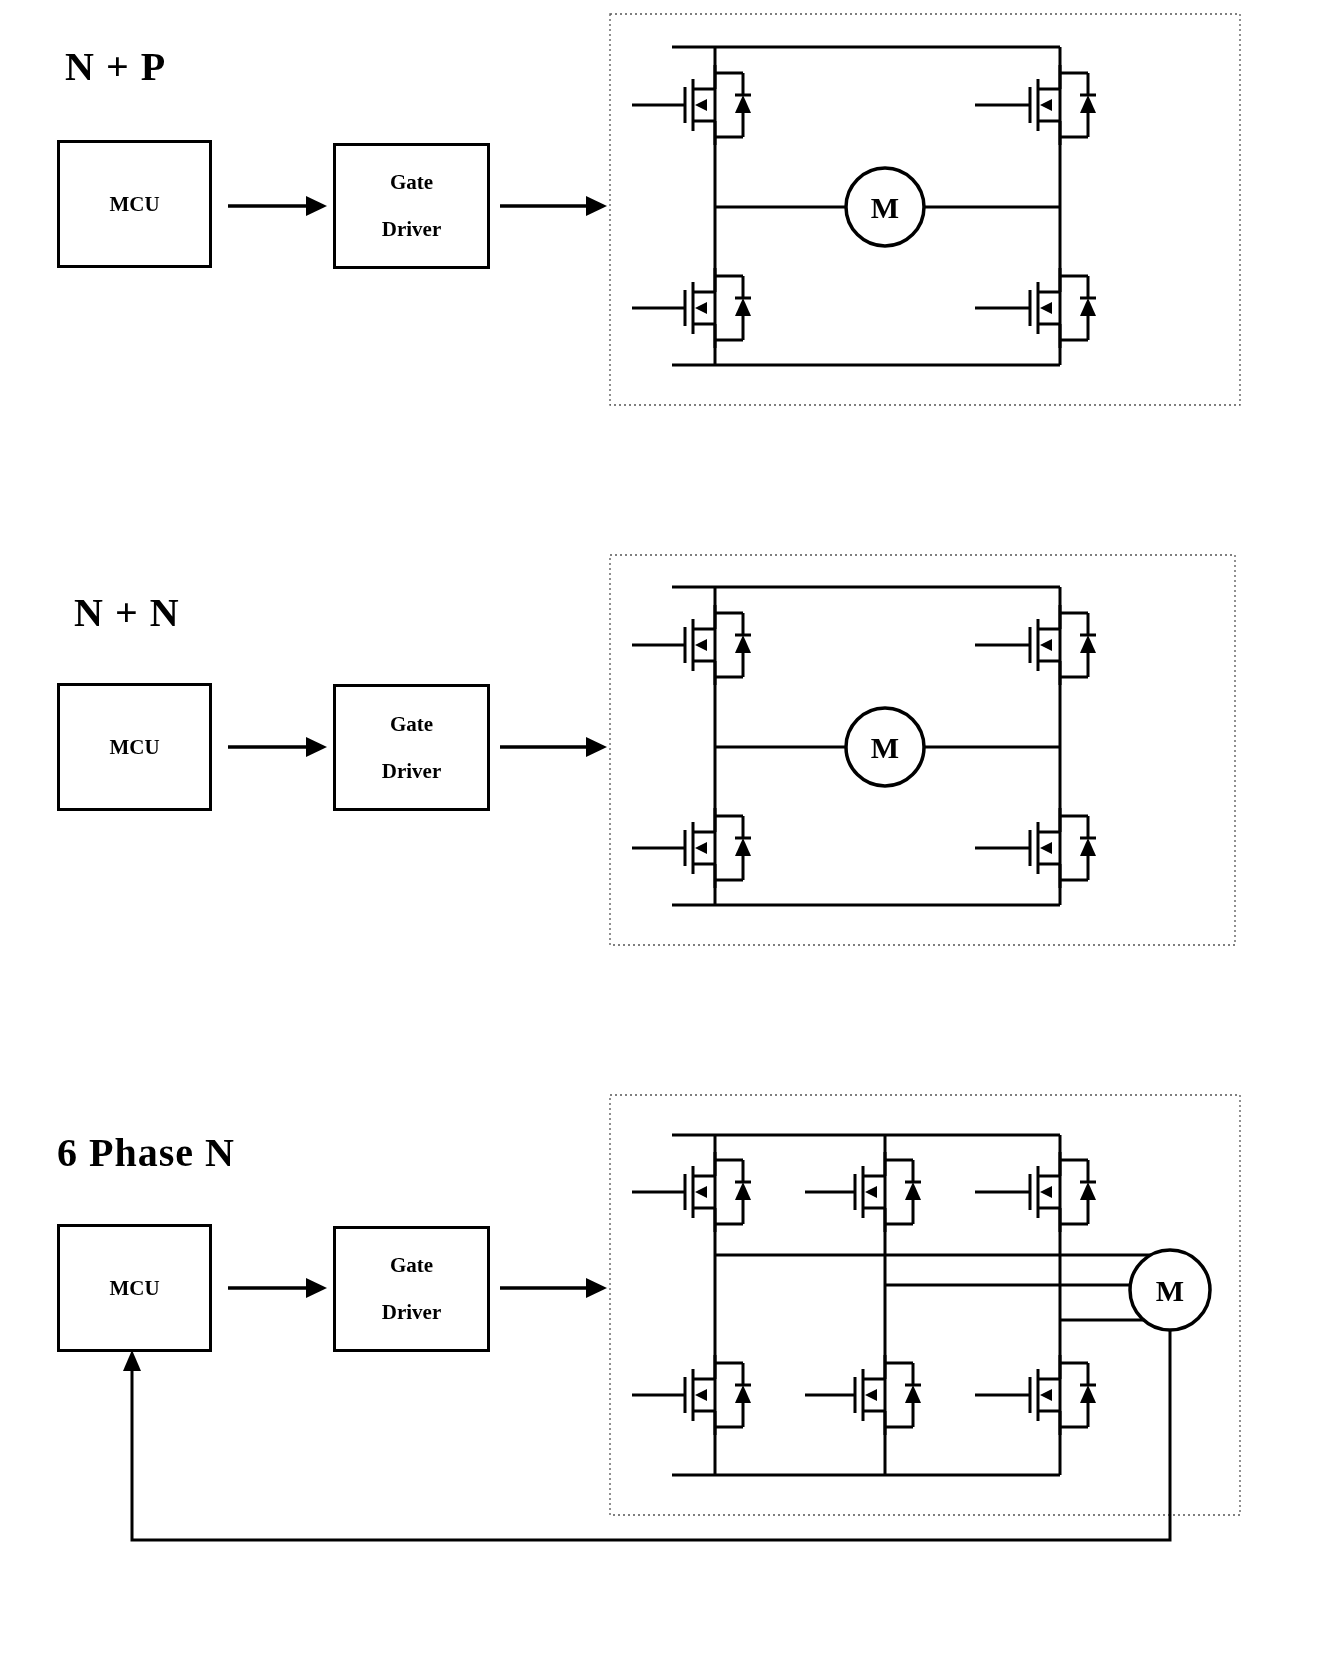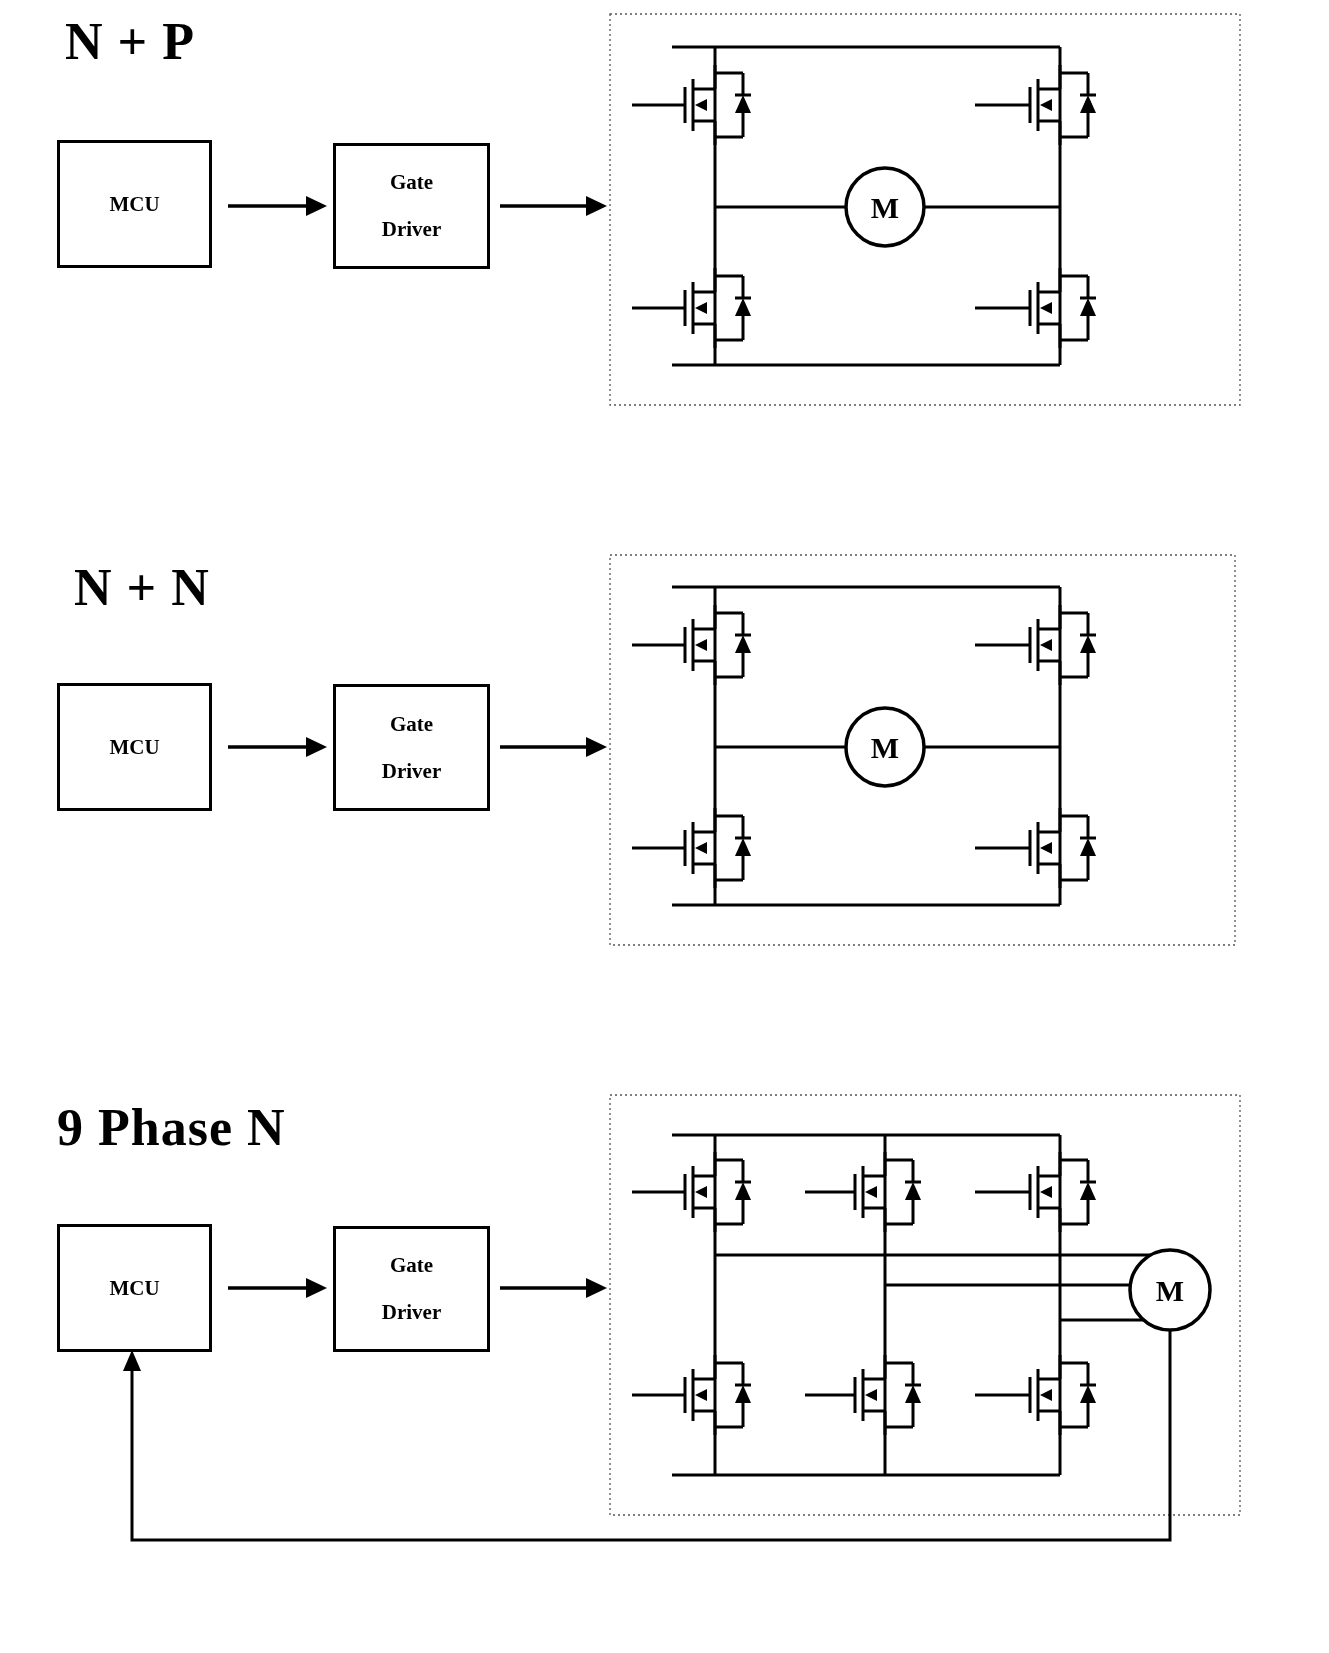--- a/index.html
+++ b/index.html
@@ -9,24 +9,25 @@
     position: relative;
     width: 1329px;
     height: 1653px;
     background: #ffffff;
     overflow: hidden;
   }
   .overlay { position: absolute; left: 0; top: 0; }
   .section-title {
     position: absolute;
     font-weight: bold;
-    font-size: 52px;
+    font-size: 40px;
     color: #000000;
     letter-spacing: 1px;
     white-space: nowrap;
+    margin-top: 31px;
   }
   .box {
     position: absolute;
     border: 3px solid #000000;
     background: #ffffff;
     display: flex;
     align-items: center;
     justify-content: center;
     font-weight: bold;
     font-size: 21px;
@@ -138,21 +139,21 @@
 
   <div class="section-title" style="left:74px; top:558px">N + N</div>
   <div class="box" style="left:57px; top:683px; width:155px; height:128px">
     <span>MCU</span>
   </div>
   <div class="box gd" style="left:333px; top:684px; width:157px; height:127px">
     <span>Gate</span>
     <span>Driver</span>
   </div>
 
-  <div class="section-title" style="left:57px; top:1098px">9 Phase N</div>
+  <div class="section-title" style="left:57px; top:1098px">6 Phase N</div>
   <div class="box" style="left:57px; top:1224px; width:155px; height:128px">
     <span>MCU</span>
   </div>
   <div class="box gd" style="left:333px; top:1226px; width:157px; height:126px">
     <span>Gate</span>
     <span>Driver</span>
   </div>
 
 </div>
 

